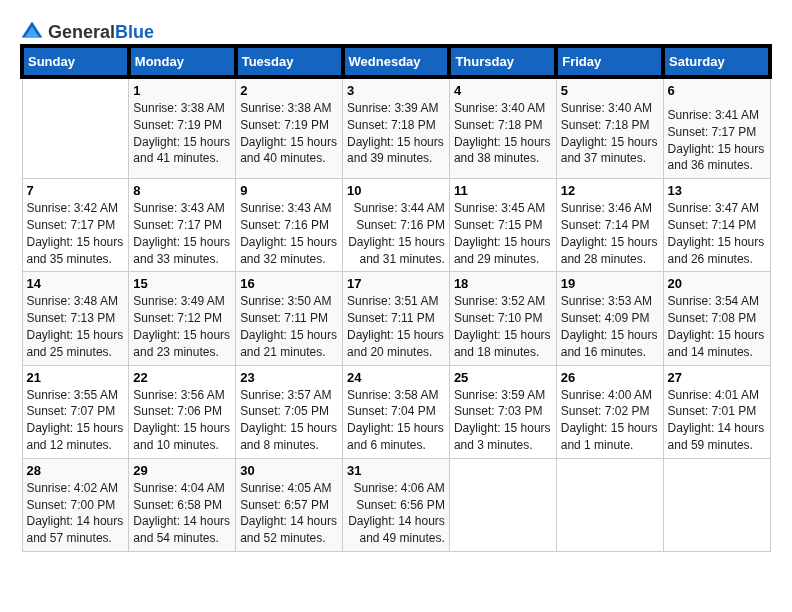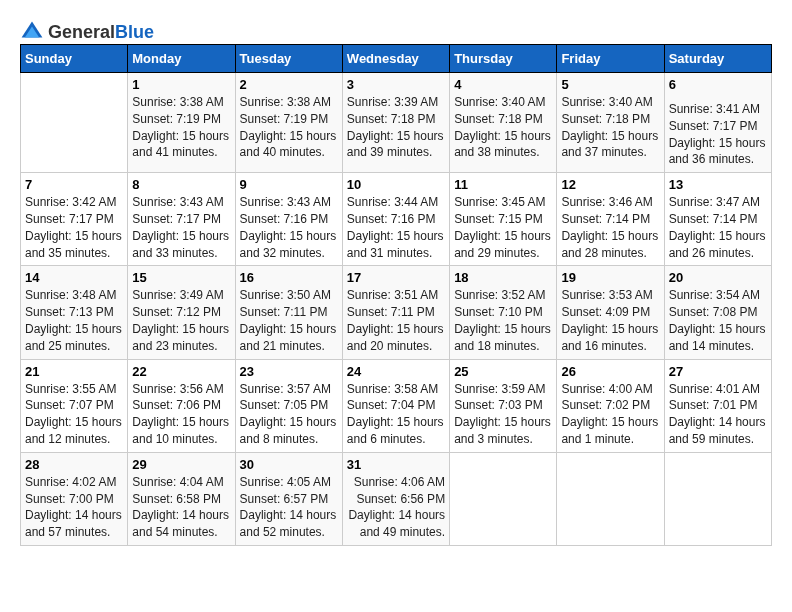--- a/index.html
+++ b/index.html
@@ -54,21 +54,21 @@
       border-collapse: collapse;
       font-size: 11px;
     }
     thead tr th {
       background-color: #1565c0;
       color: #fff;
       padding: 6px 4px;
       text-align: left;
       font-size: 13px;
       font-weight: bold;
-      border: 1px solid #000000;
+      border: 4px solid #000000;
     }
     tbody tr td {
       border: 1px solid #ccc;
       padding: 4px 4px;
       vertical-align: top;
       min-height: 80px;
       height: 80px;
       background: #fff;
     }
     tbody tr:nth-child(odd) td {
@@ -179,21 +179,21 @@
         </td>
         <td>
           <span class="day-number">9</span>
           <div class="day-info" style="white-space: pre-line;">Sunrise: 3:43 AM
 Sunset: 7:16 PM
 Daylight: 15 hours
 and 32 minutes.</div>
         </td>
         <td>
           <span class="day-number">10</span>
-          <div class="day-info" style="white-space: pre-line;">Sunrise: 3:44 AM
+          <div class="day-info" style="white-space: pre-line; text-align: right;">Sunrise: 3:44 AM
 Sunset: 7:16 PM
 Daylight: 15 hours
 and 31 minutes.</div>
         </td>
         <td>
           <span class="day-number">11</span>
           <div class="day-info" style="white-space: pre-line;">Sunrise: 3:45 AM
 Sunset: 7:15 PM
 Daylight: 15 hours
 and 29 minutes.</div>

